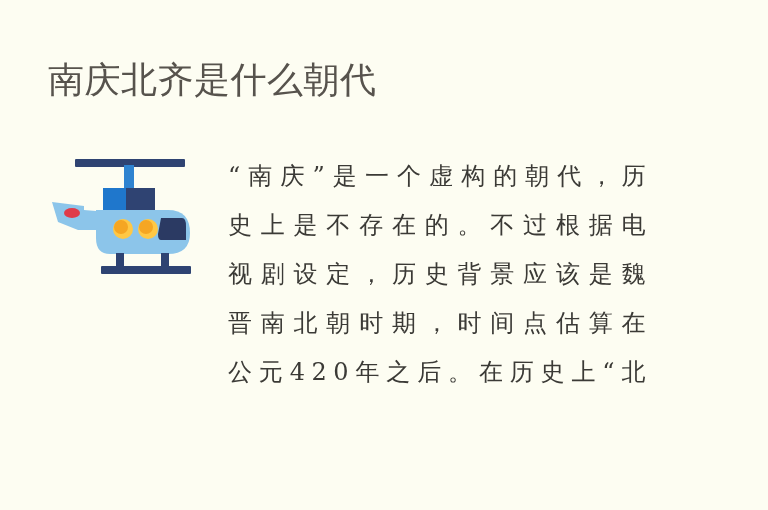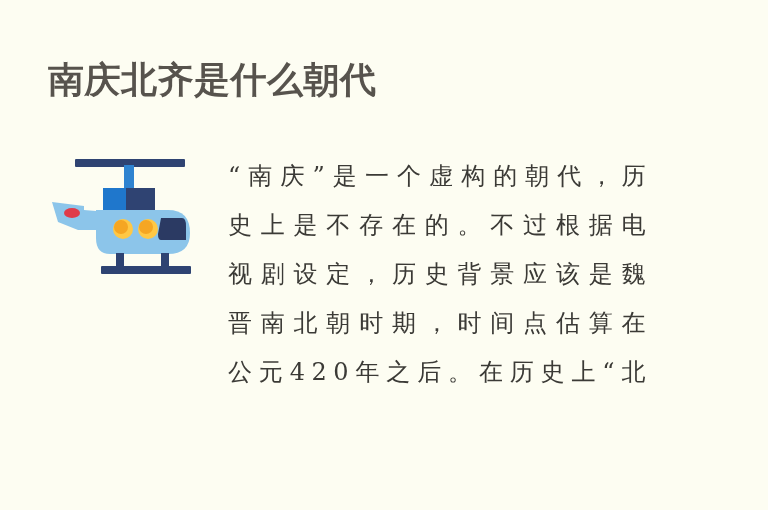--- a/index.html
+++ b/index.html
@@ -22,21 +22,21 @@
   }
 
   
   #article-title {
     position: absolute;
     left: 48px;
     top: 58px;
     font-family: "Liberation Sans", "DejaVu Sans", sans-serif;
     font-size: 36px;
     line-height: 44px;
-    font-weight: 700;
+    font-weight: 400;
     color: #57534d;
     letter-spacing: 0.5px;
     white-space: nowrap;
   }
 
   
   #illustration {
     position: absolute;
     left: 48px;
     top: 150px;

